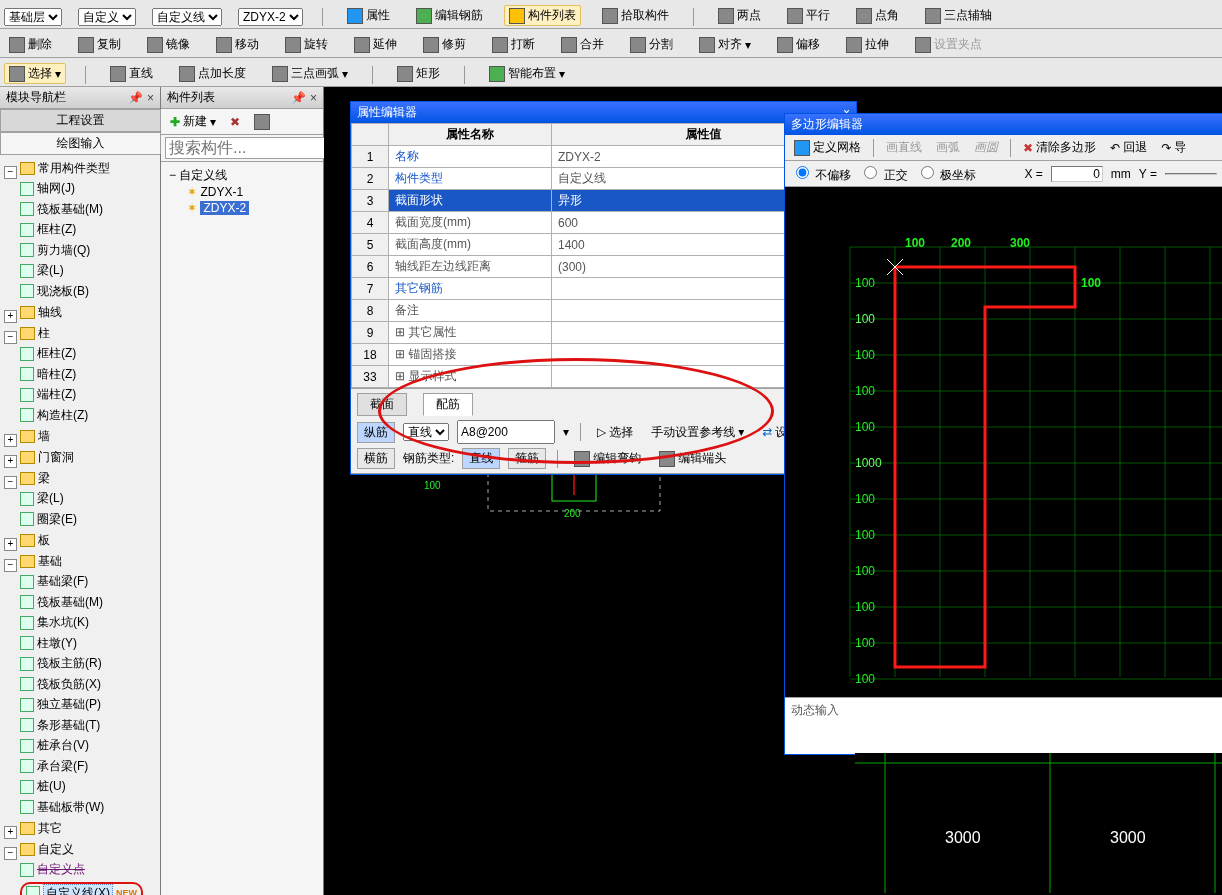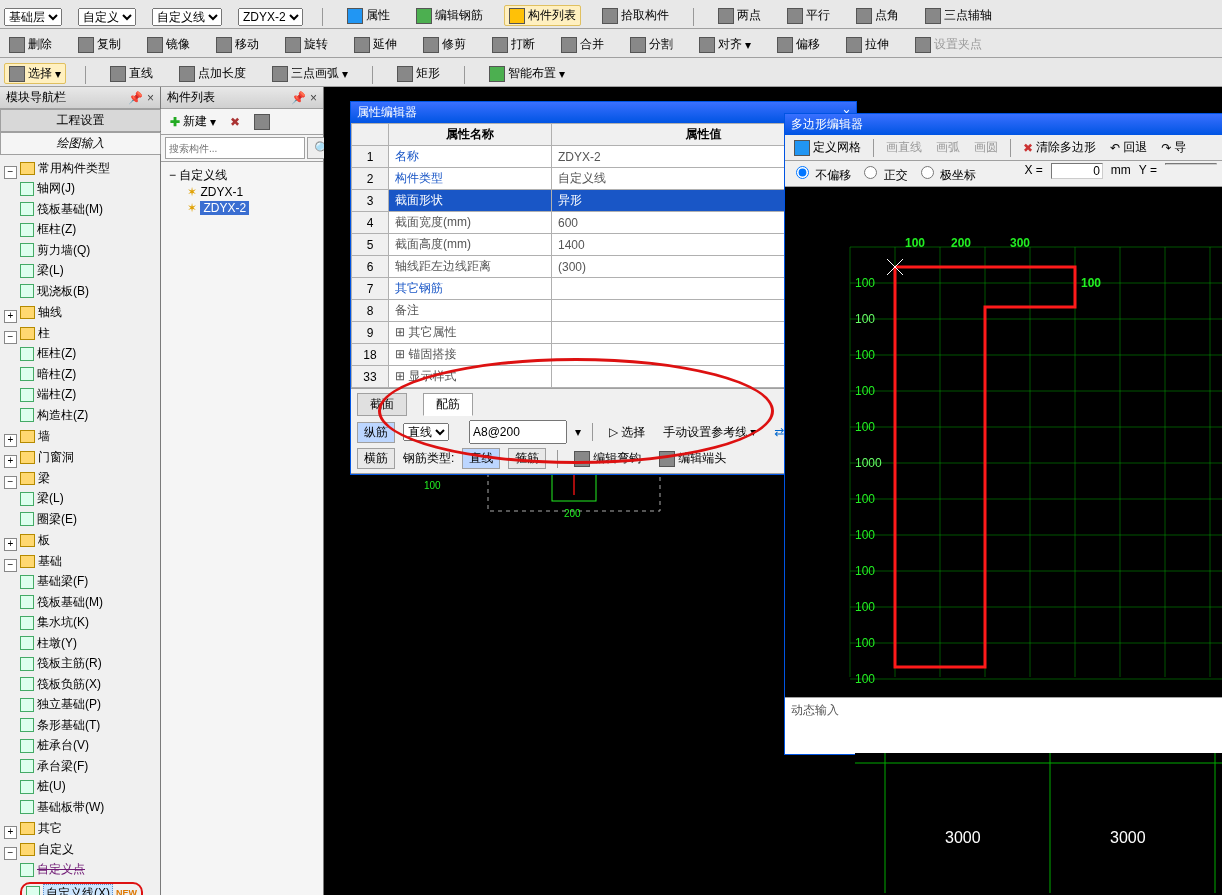--- a/index.html
+++ b/index.html
@@ -16,36 +16,36 @@
   .ico-y{background:#ffc107;}
   
   .cols{display:flex;flex:1;min-height:0;}
   .col-nav{width:160px;display:flex;flex-direction:column;border-right:1px solid #7a7a7a;background:#f0f0f0;}
   .col-list{width:162px;display:flex;flex-direction:column;border-right:1px solid #7a7a7a;background:#f5f5f5;}
   .col-main{flex:1;display:flex;flex-direction:column;min-width:0;background:#e8e8e8;}
   .panel-title{background:linear-gradient(#e8e8e8,#d0d0d0);border-bottom:1px solid #a0a0a0;padding:2px 6px;font-size:12px;display:flex;align-items:center;gap:6px;}
   .panel-title .pin{margin-left:auto;color:#444;}
   .tabbar{display:flex;border-bottom:1px solid #a0a0a0;}
   .tabbar .tab{padding:2px 14px;border:1px solid #a0a0a0;border-bottom:none;background:#d8d8d8;margin-right:-1px;cursor:pointer;}
-  .tabbar .tab.active{background:#f5f5f5;font-style:italic;}
+  .tabbar .tab.active{background:#f5f5f5;}
   
   .tree{flex:1;overflow:auto;padding:4px 2px;font-size:12px;}
   .tree ul{list-style:none;margin:0;padding-left:16px;}
   .tree>ul{padding-left:2px;}
   .tree li{white-space:nowrap;padding:1px 0;}
   .tree .pm{display:inline-block;width:11px;height:11px;line-height:9px;text-align:center;border:1px solid #888;font-size:10px;margin-right:3px;cursor:pointer;background:#fff;}
   .tree .nd{display:inline-flex;align-items:center;gap:3px;}
   .tree .fi{display:inline-block;width:13px;height:11px;background:#ffd870;border:1px solid #b58a00;}
   .tree .li{display:inline-block;width:12px;height:12px;border:1px solid #4a6;background:#dfe;}
   .tree .sel{background:#cde6ff;border:1px dotted #5a8fce;padding:0 2px;}
   .tree .hot{border:2px solid #d11;border-radius:10px;padding:0 4px;}
   
   .clist-toolbar{display:flex;align-items:center;gap:4px;padding:2px 4px;border-bottom:1px solid #a0a0a0;}
   .clist-search{display:flex;padding:2px 4px;border-bottom:1px solid #a0a0a0;}
-  .clist-search input{flex:1;height:18px;font-size:10px;border:1px solid #a0a0a0;padding:1px 3px;}
+  .clist-search input{flex:1;height:18px;font-size:16px;border:1px solid #a0a0a0;padding:1px 3px;}
   .clist-search button{width:22px;border:1px solid #a0a0a0;background:#eee;margin-left:2px;}
   .clist-tree{flex:1;padding:4px;}
   .clist-tree ul{list-style:none;margin:0;padding-left:18px;}
   .clist-tree li{padding:1px 0;}
   .clist-tree .star{color:#e0a000;}
   .clist-tree .sel{background:#3a6ed1;color:#fff;padding:0 3px;}
   
   .prop-wrap{position:absolute;left:350px;top:101px;width:505px;border:1px solid #0054e3;}
   .blue-title{background:linear-gradient(#3a70ff,#0054e3);color:#fff;padding:2px 6px;font-size:12px;display:flex;align-items:center;}
   .blue-title .x{margin-left:auto;cursor:pointer;}
@@ -66,21 +66,21 @@
   .rebar-row{display:flex;align-items:center;gap:8px;margin-top:4px;}
   .rebar-row .lbl{border:1px solid #a0a0a0;padding:1px 6px;background:#e8e8e8;}
   .rebar-row .lbl.active{background:#bcd6ff;}
   .rebar-row select,.rebar-row input{height:18px;font-size:12px;}
   
   .ellipseA{position:absolute;border:3px solid #d11;border-radius:50%;pointer-events:none;}
   .section-canvas{position:absolute;inset:0;}
   
   .poly-wrap{position:absolute;left:784px;top:113px;width:438px;height:640px;border:1px solid #0054e3;background:#f0f0f0;display:flex;flex-direction:column;}
   .poly-tb{display:flex;align-items:center;gap:4px;padding:2px 4px;border-bottom:1px solid #a0a0a0;background:#eee;}
-  .poly-opt{display:flex;align-items:flex-start;gap:8px;padding:2px 6px;border-bottom:1px solid #a0a0a0;}
+  .poly-opt{display:flex;align-items:center;gap:8px;padding:2px 6px;border-bottom:1px solid #a0a0a0;}
   .poly-canvas{flex:1;background:#000;position:relative;}
   .poly-dyn{border-top:1px solid #a0a0a0;background:#fff;padding:4px 6px;height:48px;}
   .poly-status{border-top:1px solid #a0a0a0;background:#eee;padding:2px 6px;display:flex;gap:24px;}
   .num-in{width:46px;text-align:right;border:1px inset #ccc;background:#fff;padding:0 2px;}
   
   .bottom-grid{position:absolute;left:855px;top:753px;width:367px;height:140px;background:#000;}
   
   svg text{font-family:inherit;}
 </style>
 </head>
@@ -536,21 +536,21 @@
     </div>
 
     <div class="rebar-bar">
       <div class="rebar-tabrow">
         <div class="tab">截面</div>
         <div class="tab active">配筋</div>
       </div>
       <div class="rebar-row">
         <span class="lbl active">纵筋</span>
         <select><option>直线</option></select>
-        <input style="width: 90px; margin-left: 12px;" value="A8@200">
+        <input style="width: 90px;" value="A8@200">
         <span>▾</span>
           <span class="tb-sep"></span>
         <span class="tb-btn">▷ <span>选择</span></span>
         <span class="tb-btn"><span>手动设置参考线</span>▾</span>
         <span class="tb-btn">
             <span style="color:#06c;">⇄</span>
             <span>设置标高</span>
           </span>
       </div>
       <div class="rebar-row">
@@ -582,21 +582,21 @@
           <span class="ico ico-b"></span>
           <span>定义网格</span>
         </span>
         <span class="tb-sep"></span>
       <span class="tb-btn" style="color:#999;">
           <span>画直线</span>
         </span>
       <span class="tb-btn" style="color:#999;">
           <span>画弧</span>
         </span>
-      <span class="tb-btn" style="color:#999;">
+      <span class="tb-btn" style="color:#999;font-style:italic;">
           <span>画圆</span>
         </span>
         <span class="tb-sep"></span>
       <span class="tb-btn">
           <span style="color:#c33;">✖</span>
           <span>清除多边形</span>
         </span>
       <span class="tb-btn">↶ <span>回退</span></span>
       <span class="tb-btn">↷ <span>导</span></span>
     </div>

